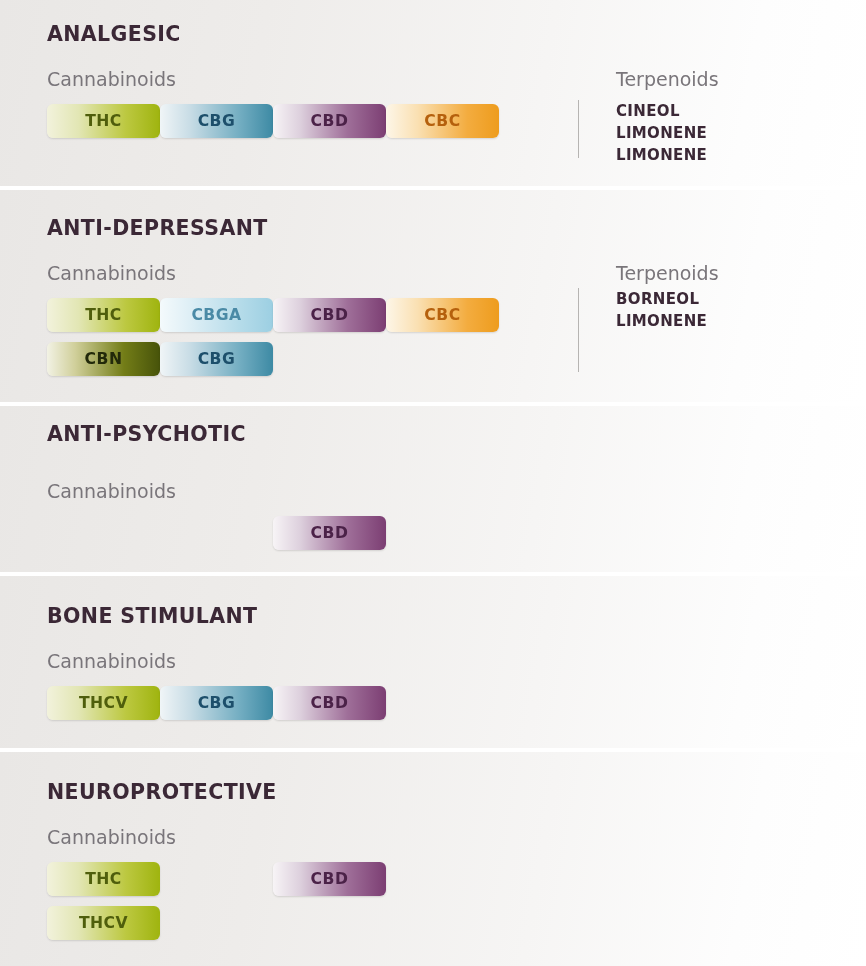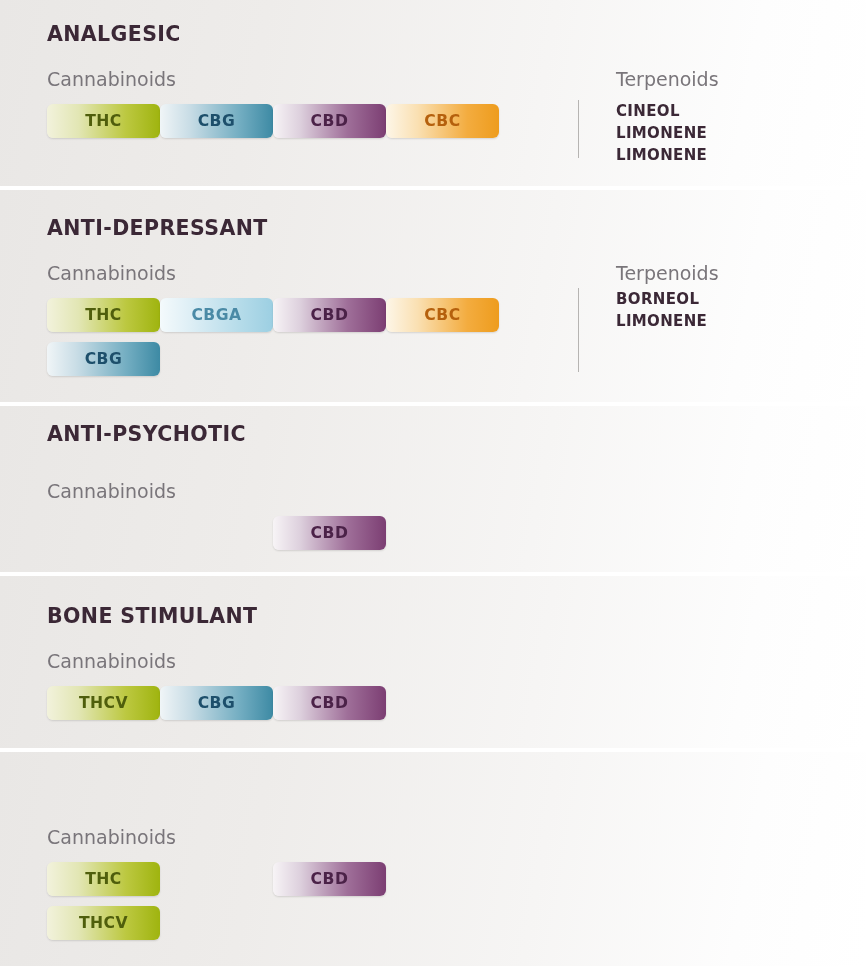--- a/index.html
+++ b/index.html
@@ -109,20 +109,21 @@
     <div class="sub sub-cann" style="top:72px;">Cannabinoids</div>
     <div class="sub sub-terp" style="top:72px;">Terpenoids</div>
     <div class="rows" style="top:108px;">
       <div class="row">
         <div class="pill p-thc">THC</div>
         <div class="pill p-cbga">CBGA</div>
         <div class="pill p-cbd">CBD</div>
         <div class="pill p-cbc">CBC</div>
       </div>
       <div class="row">
+        <div class="pill p-cbn">CBN</div>
         <div class="pill p-cbg">CBG</div>
       </div>
     </div>
     <div class="divider" style="top:98px; height:84px;"></div>
     <div class="terps" style="top:98px;">
       <span>BORNEOL</span>
       <span>LIMONENE</span>
     </div>
   </div>
 
@@ -144,20 +145,21 @@
     <div class="rows" style="top:110px;">
       <div class="row">
         <div class="pill p-thcv">THCV</div>
         <div class="pill p-cbg">CBG</div>
         <div class="pill p-cbd">CBD</div>
       </div>
     </div>
   </div>
 
   <div class="section sec-neuro">
+    <div class="title" style="top:28px;">NEUROPROTECTIVE</div>
     <div class="sub sub-cann" style="top:74px;">Cannabinoids</div>
     <div class="rows" style="top:110px;">
       <div class="row">
         <div class="pill p-thc">THC</div>
         <div class="pill empty"></div>
         <div class="pill p-cbd">CBD</div>
       </div>
       <div class="row">
         <div class="pill p-thcv">THCV</div>
       </div>

